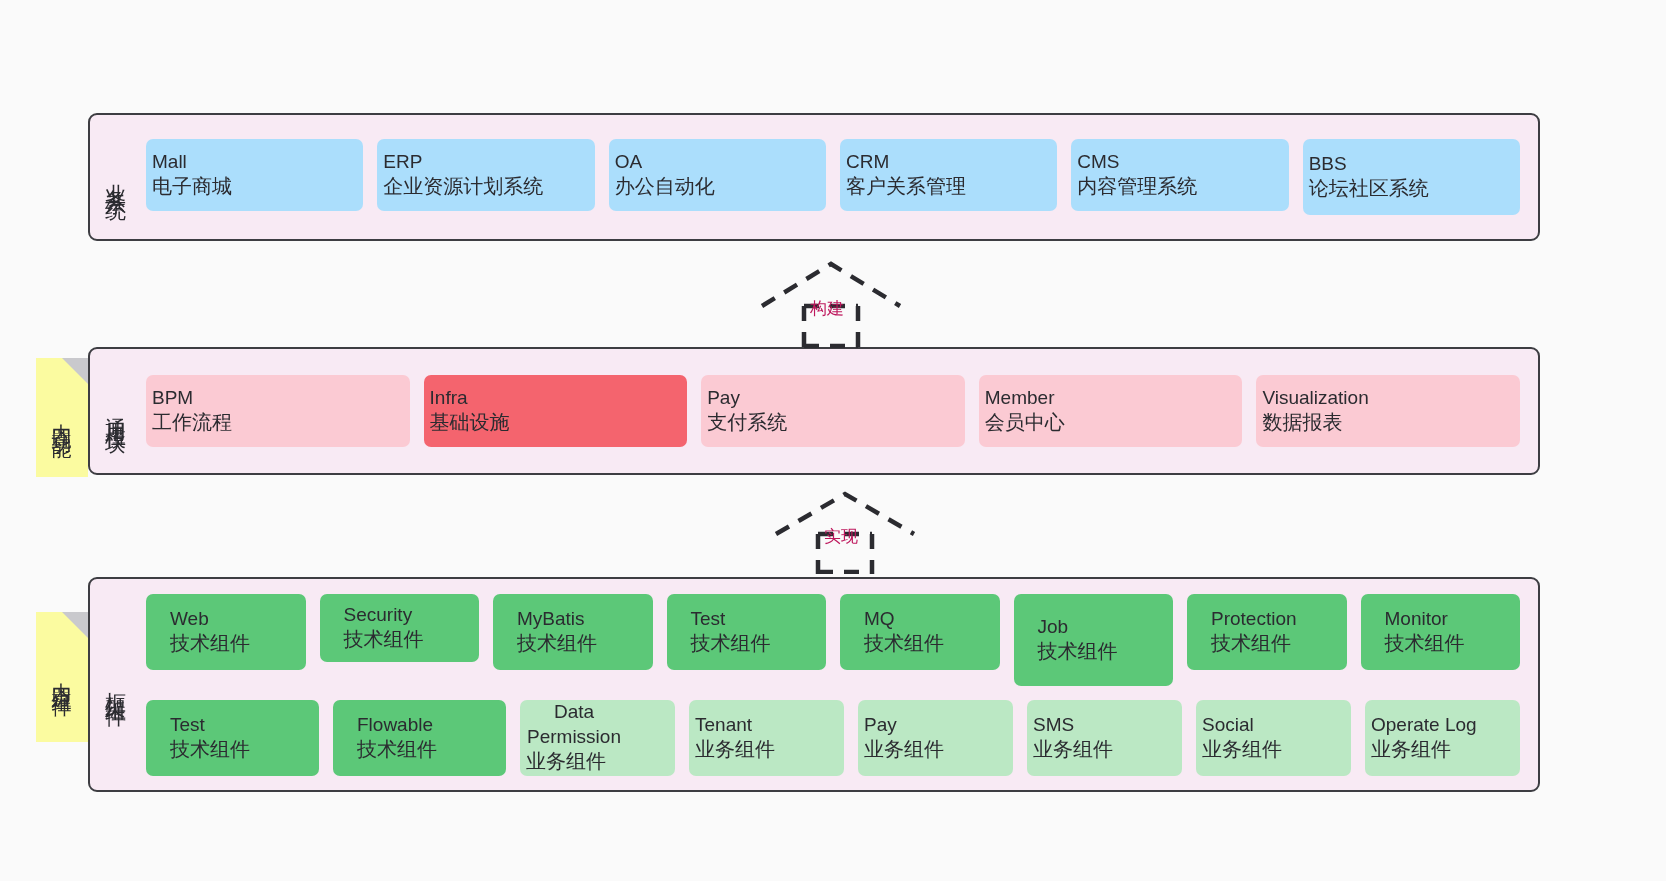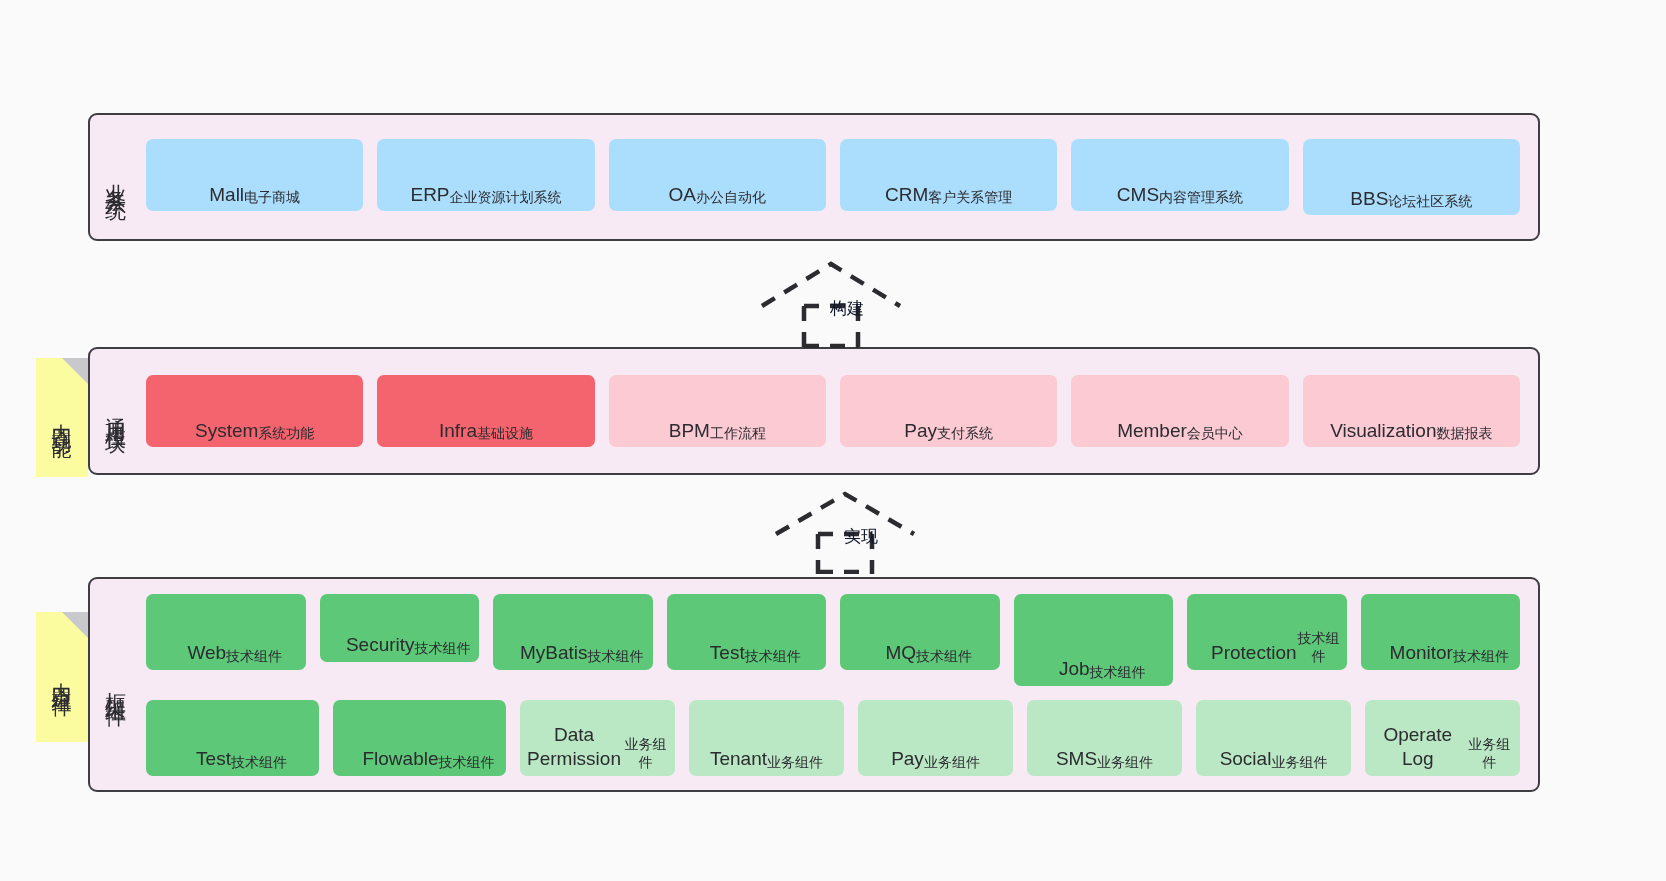--- a/index.html
+++ b/index.html
@@ -59,31 +59,31 @@
     display: flex;
     gap: 14px;
     align-items: stretch;
   }
 
   
   .card {
     flex: 1 1 0;
     border-radius: 7px;
     display: flex;
-    flex-direction: row;
-    align-items: flex-end;
+    flex-direction: column;
+    align-items: flex-start;
     justify-content: center;
     text-align: center;
     color: #2b2b30;
     line-height: 1.28;
     box-sizing: border-box;
     padding: 4px 6px;
   }
   .card .t1 { font-size: 19px; }
-  .card .t2 { font-size: 14px; }
+  .card .t2 { font-size: 20px; }
 
   .c-blue      { background: #abdefc; }
   .c-red       { background: #f4646e; }
   .c-pink      { background: #fbcad3; }
   .c-green     { background: #5cc878; padding-left: 24px; }
   .c-lightgreen{ background: #bbe8c4; }
 
   
   .sticky {
     position: absolute;
@@ -112,25 +112,24 @@
   }
 
   
   .arrow-wrap {
     position: absolute;
     z-index: 4;
   }
   .arrow-label {
     position: absolute;
     font-size: 17px;
-    color: #0f172a;
+    color: #be185d;
     background: transparent;
     white-space: nowrap;
     user-select: none;
-    margin-left: 20px;
   }
 </style>
 </head>
 <body>
 
 <div id="canvas">
 
   <div class="layer" id="layer-business-system" style="left:88px; top:113px; width:1452px; height:128px;">
     <div class="layer-title">业务系统</div>
     <div class="layer-body">
@@ -176,31 +175,27 @@
 
   <div class="sticky" style="left:36px; top:358px; width:52px; height:119px;">
     <span class="fold"></span>
     <span>内置功能</span>
   </div>
 
   <div class="layer" id="layer-general-module" style="left:88px; top:347px; width:1452px; height:128px;">
     <div class="layer-title">通用模块</div>
     <div class="layer-body">
       <div class="row">
-        <div class="card c-red" style="height:72px">
-          <div class="t1">System</div>
-          <div class="t2">系统功能</div>
+        <div class="card c-pink" style="height:72px">
+          <div class="t1">BPM</div>
+          <div class="t2">工作流程</div>
         </div>
         <div class="card c-red" style="height:72px">
           <div class="t1">Infra</div>
           <div class="t2">基础设施</div>
-        </div>
-        <div class="card c-pink" style="height:72px">
-          <div class="t1">BPM</div>
-          <div class="t2">工作流程</div>
         </div>
         <div class="card c-pink" style="height:72px">
           <div class="t1">Pay</div>
           <div class="t2">支付系统</div>
         </div>
         <div class="card c-pink" style="height:72px">
           <div class="t1">Member</div>
           <div class="t2">会员中心</div>
         </div>
         <div class="card c-pink" style="height:72px">

